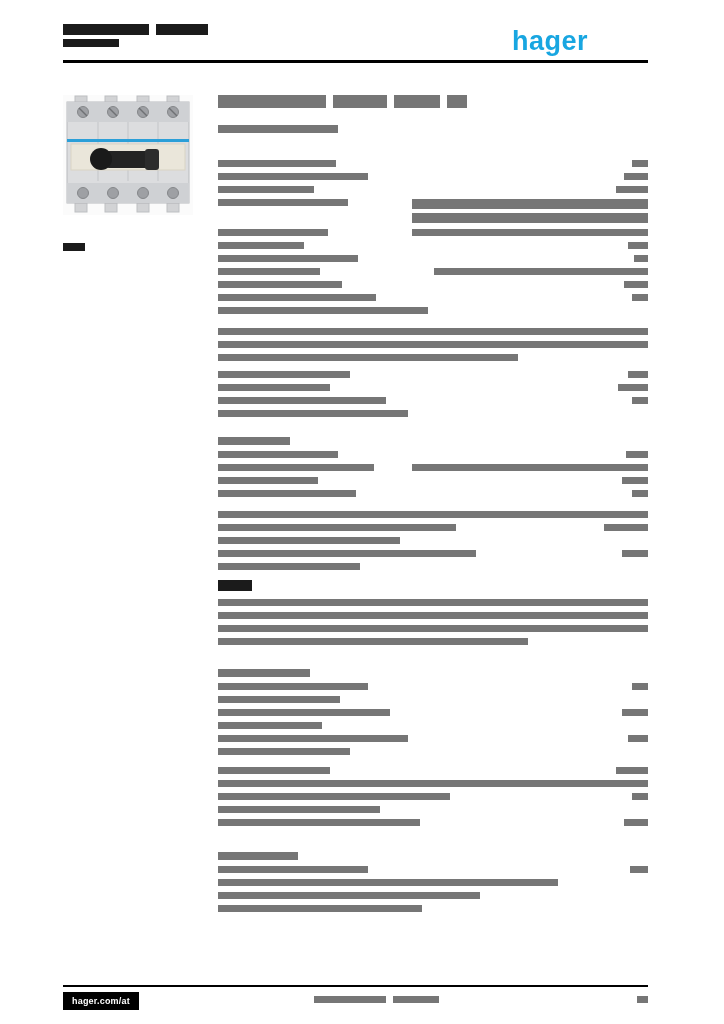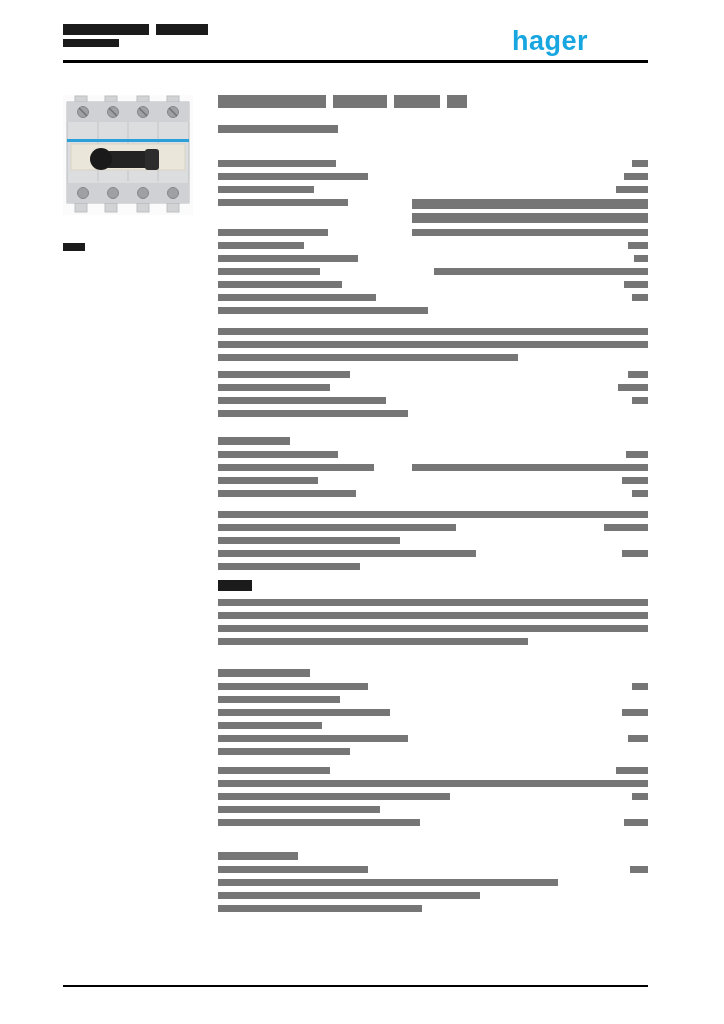--- a/index.html
+++ b/index.html
@@ -305,14 +305,28 @@
         <div class="row">
           <span class="bar" style="width: 262px; height: 7px;"></span>
         </div>
         <div class="row">
           <span class="bar" style="width: 204px; height: 7px;"></span>
         </div>
       </div>
   </div>
 
   <div class="rule-bottom"></div>
+  <div class="footer-row">
+    <div class="site-badge">hager.com/at</div>
+    <div class="foot-center">
+        <div class="seg-line">
+          <span class="bar" style="width: 72px; height: 7px;"></span>
+          <span class="bar" style="width: 46px; height: 7px;"></span>
+        </div>
+      </div>
+    <div class="foot-right">
+        <div class="seg-line">
+          <span class="bar" style="width: 26px; height: 7px;"></span>
+        </div>
+      </div>
+  </div>
 
 </div>
 
 </body></html>

